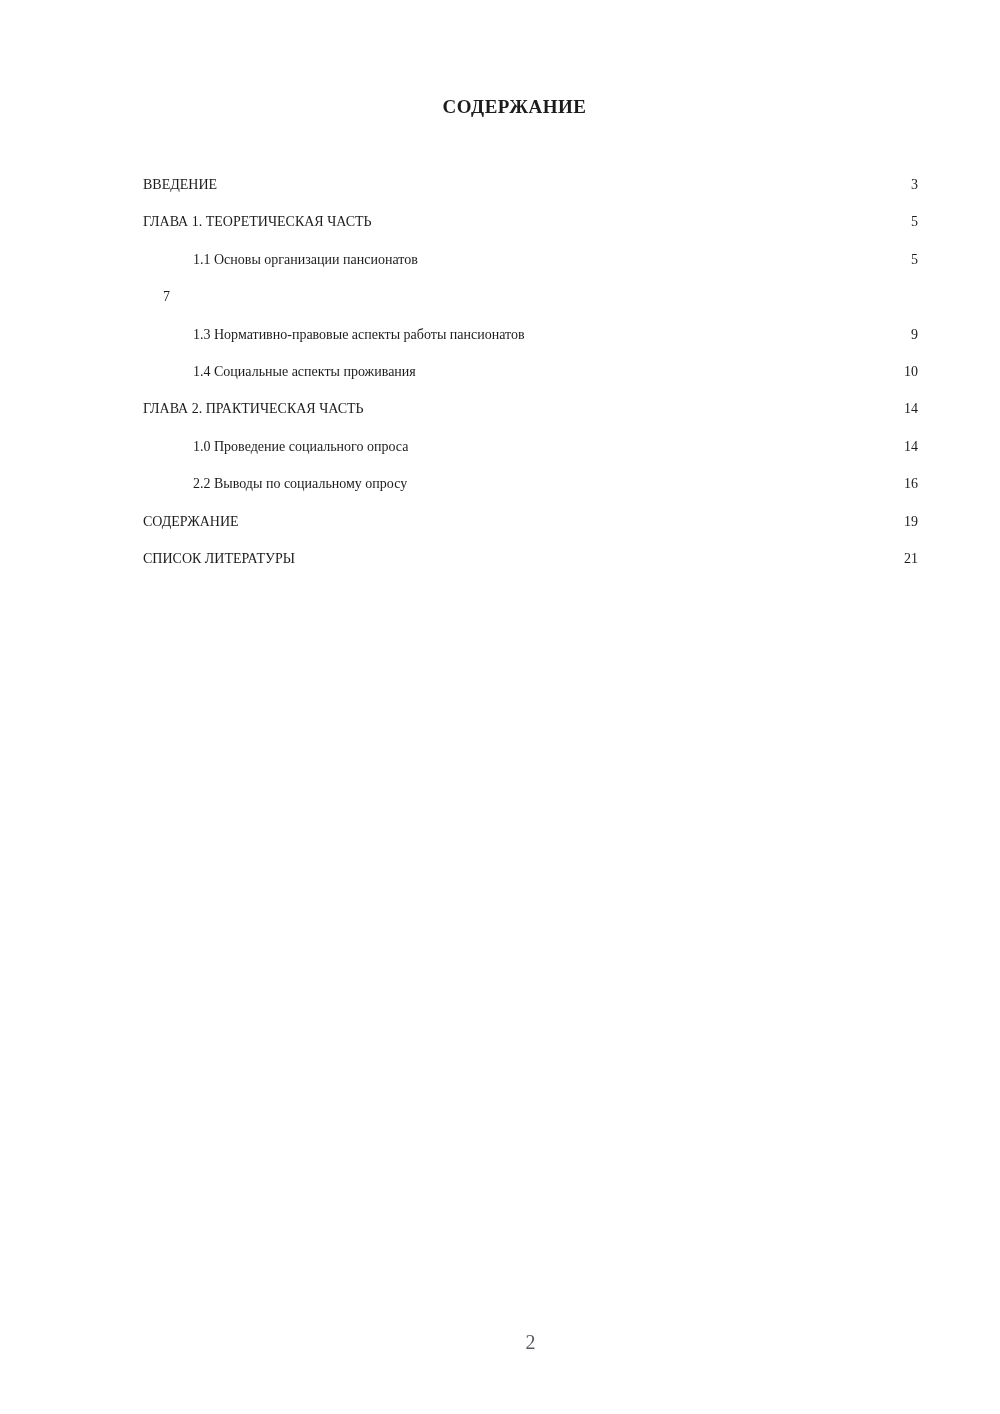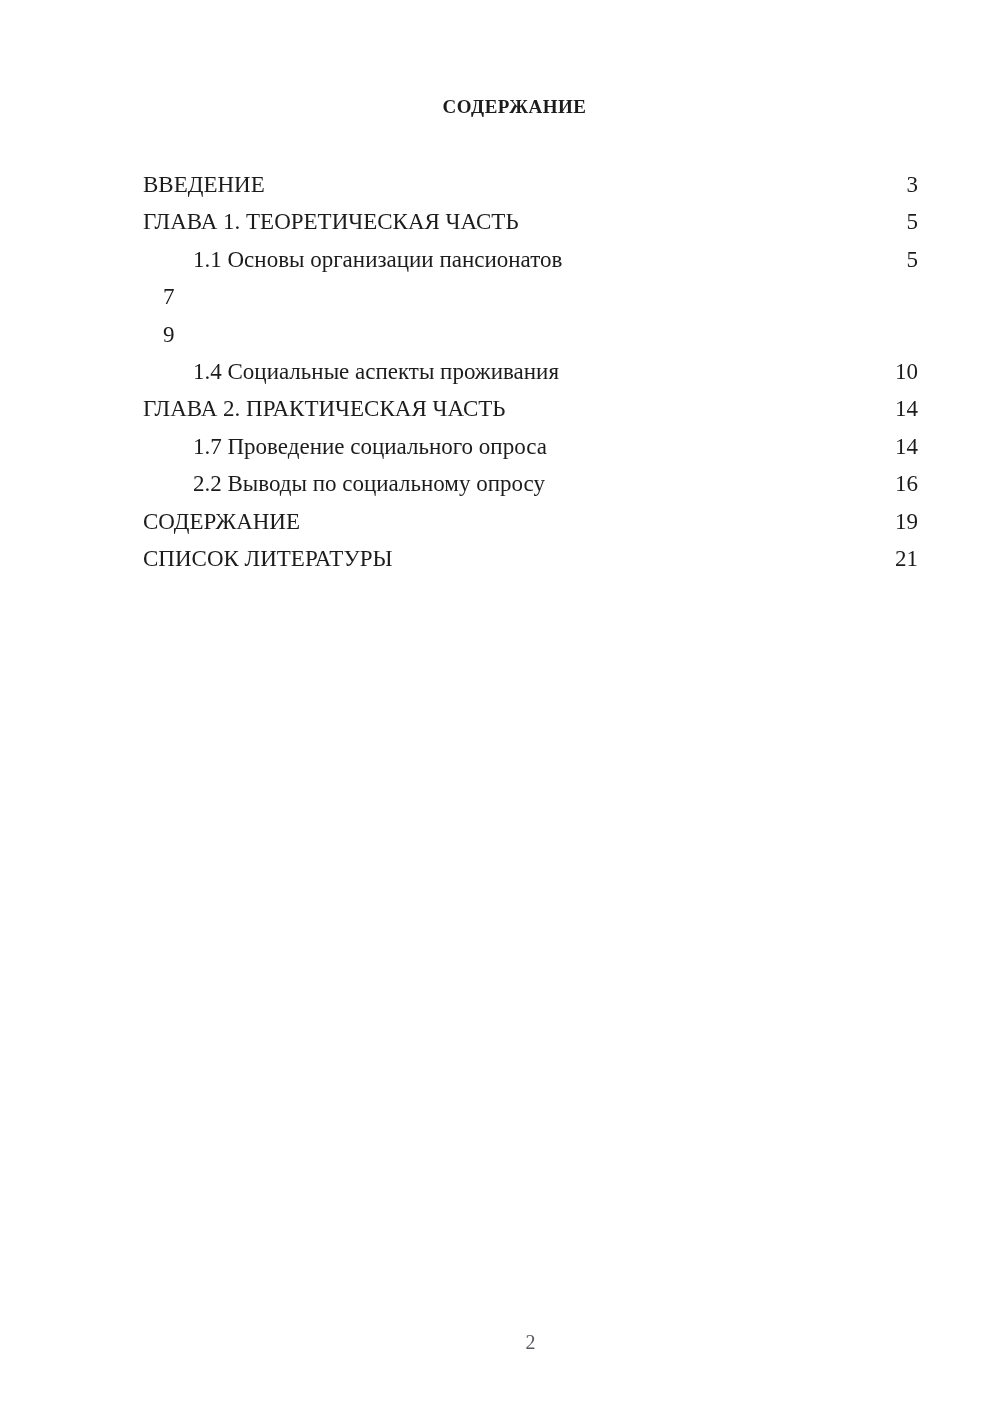--- a/index.html
+++ b/index.html
@@ -37,21 +37,21 @@
     margin-top:45px;
     padding-left:143px;
     padding-right:82px;
   }
   .toc-row{
     display:flex;
     justify-content:space-between;
     align-items:baseline;
     height:37.4px;
     line-height:37.4px;
-    font-size:23px;
+    font-size:14px;
   }
   .toc-row.indent .toc-label{
     padding-left:50px;
     text-align:center;
   }
   .toc-label{
     white-space:nowrap;
     overflow:hidden;
   }
   .toc-page{
@@ -86,32 +86,33 @@
       <span class="toc-page">5</span>
     </div>
       <div class="toc-row indent">
       <span class="toc-label">1.1 Основы организации пансионатов</span>
       <span class="toc-page">5</span>
     </div>
       <div class="toc-row indent">
       <span class="toc-page">7</span>
     </div>
       <div class="toc-row indent">
+      <span class="toc-label">1.3 Нормативно-правовые аспекты работы пансионатов</span>
       <span class="toc-page">9</span>
     </div>
       <div class="toc-row indent">
       <span class="toc-label">1.4 Социальные аспекты проживания</span>
       <span class="toc-page">10</span>
     </div>
       <div class="toc-row">
       <span class="toc-label">ГЛАВА 2. ПРАКТИЧЕСКАЯ ЧАСТЬ</span>
       <span class="toc-page">14</span>
     </div>
       <div class="toc-row indent">
-      <span class="toc-label">1.7 Проведение социального опроса</span>
+      <span class="toc-label">1.0 Проведение социального опроса</span>
       <span class="toc-page">14</span>
     </div>
       <div class="toc-row indent">
       <span class="toc-label">2.2 Выводы по социальному опросу</span>
       <span class="toc-page">16</span>
     </div>
       <div class="toc-row">
       <span class="toc-label">СОДЕРЖАНИЕ</span>
       <span class="toc-page">19</span>
     </div>

